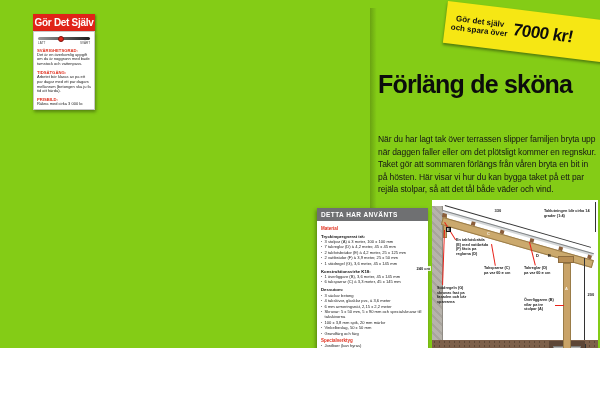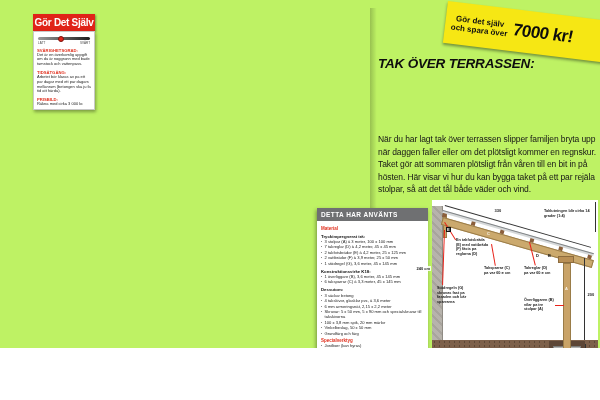--- a/index.html
+++ b/index.html
@@ -1,19 +1,19 @@
 <!DOCTYPE html>
 <html><head>
 <meta charset="utf-8">
 <style>
   * { box-sizing: border-box; margin: 0; padding: 0; }
   html,body { width:600px; height:400px; }
   body { font-family: "Liberation Sans", sans-serif; background:#fff; }
   .abs { position:absolute; }
-  #spread { position:relative; width:600px; height:348px; background:#bef264; overflow:hidden; }
+  #spread { position:relative; width:600px; height:348px; background:#84cc16; overflow:hidden; }
 
   
   #photo { left:0; top:8; width:372; height:370; overflow:hidden; background:#242b32; }
   .house-wall { left:0; top:0; width:100%; height:100%;
     background:repeating-linear-gradient(90deg,#252c33 0 10px,#1d2329 10px 12px); }
 
   
   #logo-badge { left:33px; top:14px; width:62px; height:17px; background:#e02318; color:#fff;
     display:flex; align-items:center; justify-content:center; font-weight:bold; font-size:10px;
     letter-spacing:-0.3px; box-shadow:1px 1px 2px rgba(0,0,0,0.4); }
@@ -126,24 +126,24 @@
   </div>
 
   <div id="ribbon" class="abs">
     <div class="ribbon-small">
       <div>Gör det själv</div>
       <div>och spara över</div>
     </div>
     <div class="ribbon-big">7000 kr!</div>
   </div>
 
-  <div id="kicker" class="abs">TAK ÖVER TERRASSEN:</div>
   <div id="title" class="abs">
-  </div>
-  <div id="intro" class="abs">När du har lagt tak över terrassen slipper familjen bryta upp när daggen faller eller om det plötsligt kommer en regnskur. Taket gör att sommaren plötsligt från våren till en bit in på hösten. Här visar vi hur du kan bygga taket på ett par rejäla stolpar, så att det tål både väder och vind.</div>
+    <div>Förläng de sköna</div>
+  </div>
+  <div id="intro" class="abs">När du har lagt tak över terrassen slipper familjen bryta upp när daggen faller eller om det plötsligt kommer en regnskur. Taket gör att sommaren förlängs från våren bryta en bit in på hösten. Här visar vi hur du kan bygga taket på ett par rejäla stolpar, så att det tål både väder och vind.</div>
 
   <div id="mat-box" class="abs">
     <div class="mat-header">DETTA HAR ANVÄNTS</div>
     <div class="mat-body">
       <div class="mat-red">Material</div>
       <div class="mat-bold">Tryckimpregnerat trä:</div>
       <ul class="mat-list">
         <li>3 stolpar (A) à 3 meter, 100 x 100 mm</li>
         <li>7 takreglar (D) à 4,2 meter, 45 x 45 mm</li>
         <li>2 takfotsbrädor (E) à 4,2 meter, 25 x 125 mm</li>

